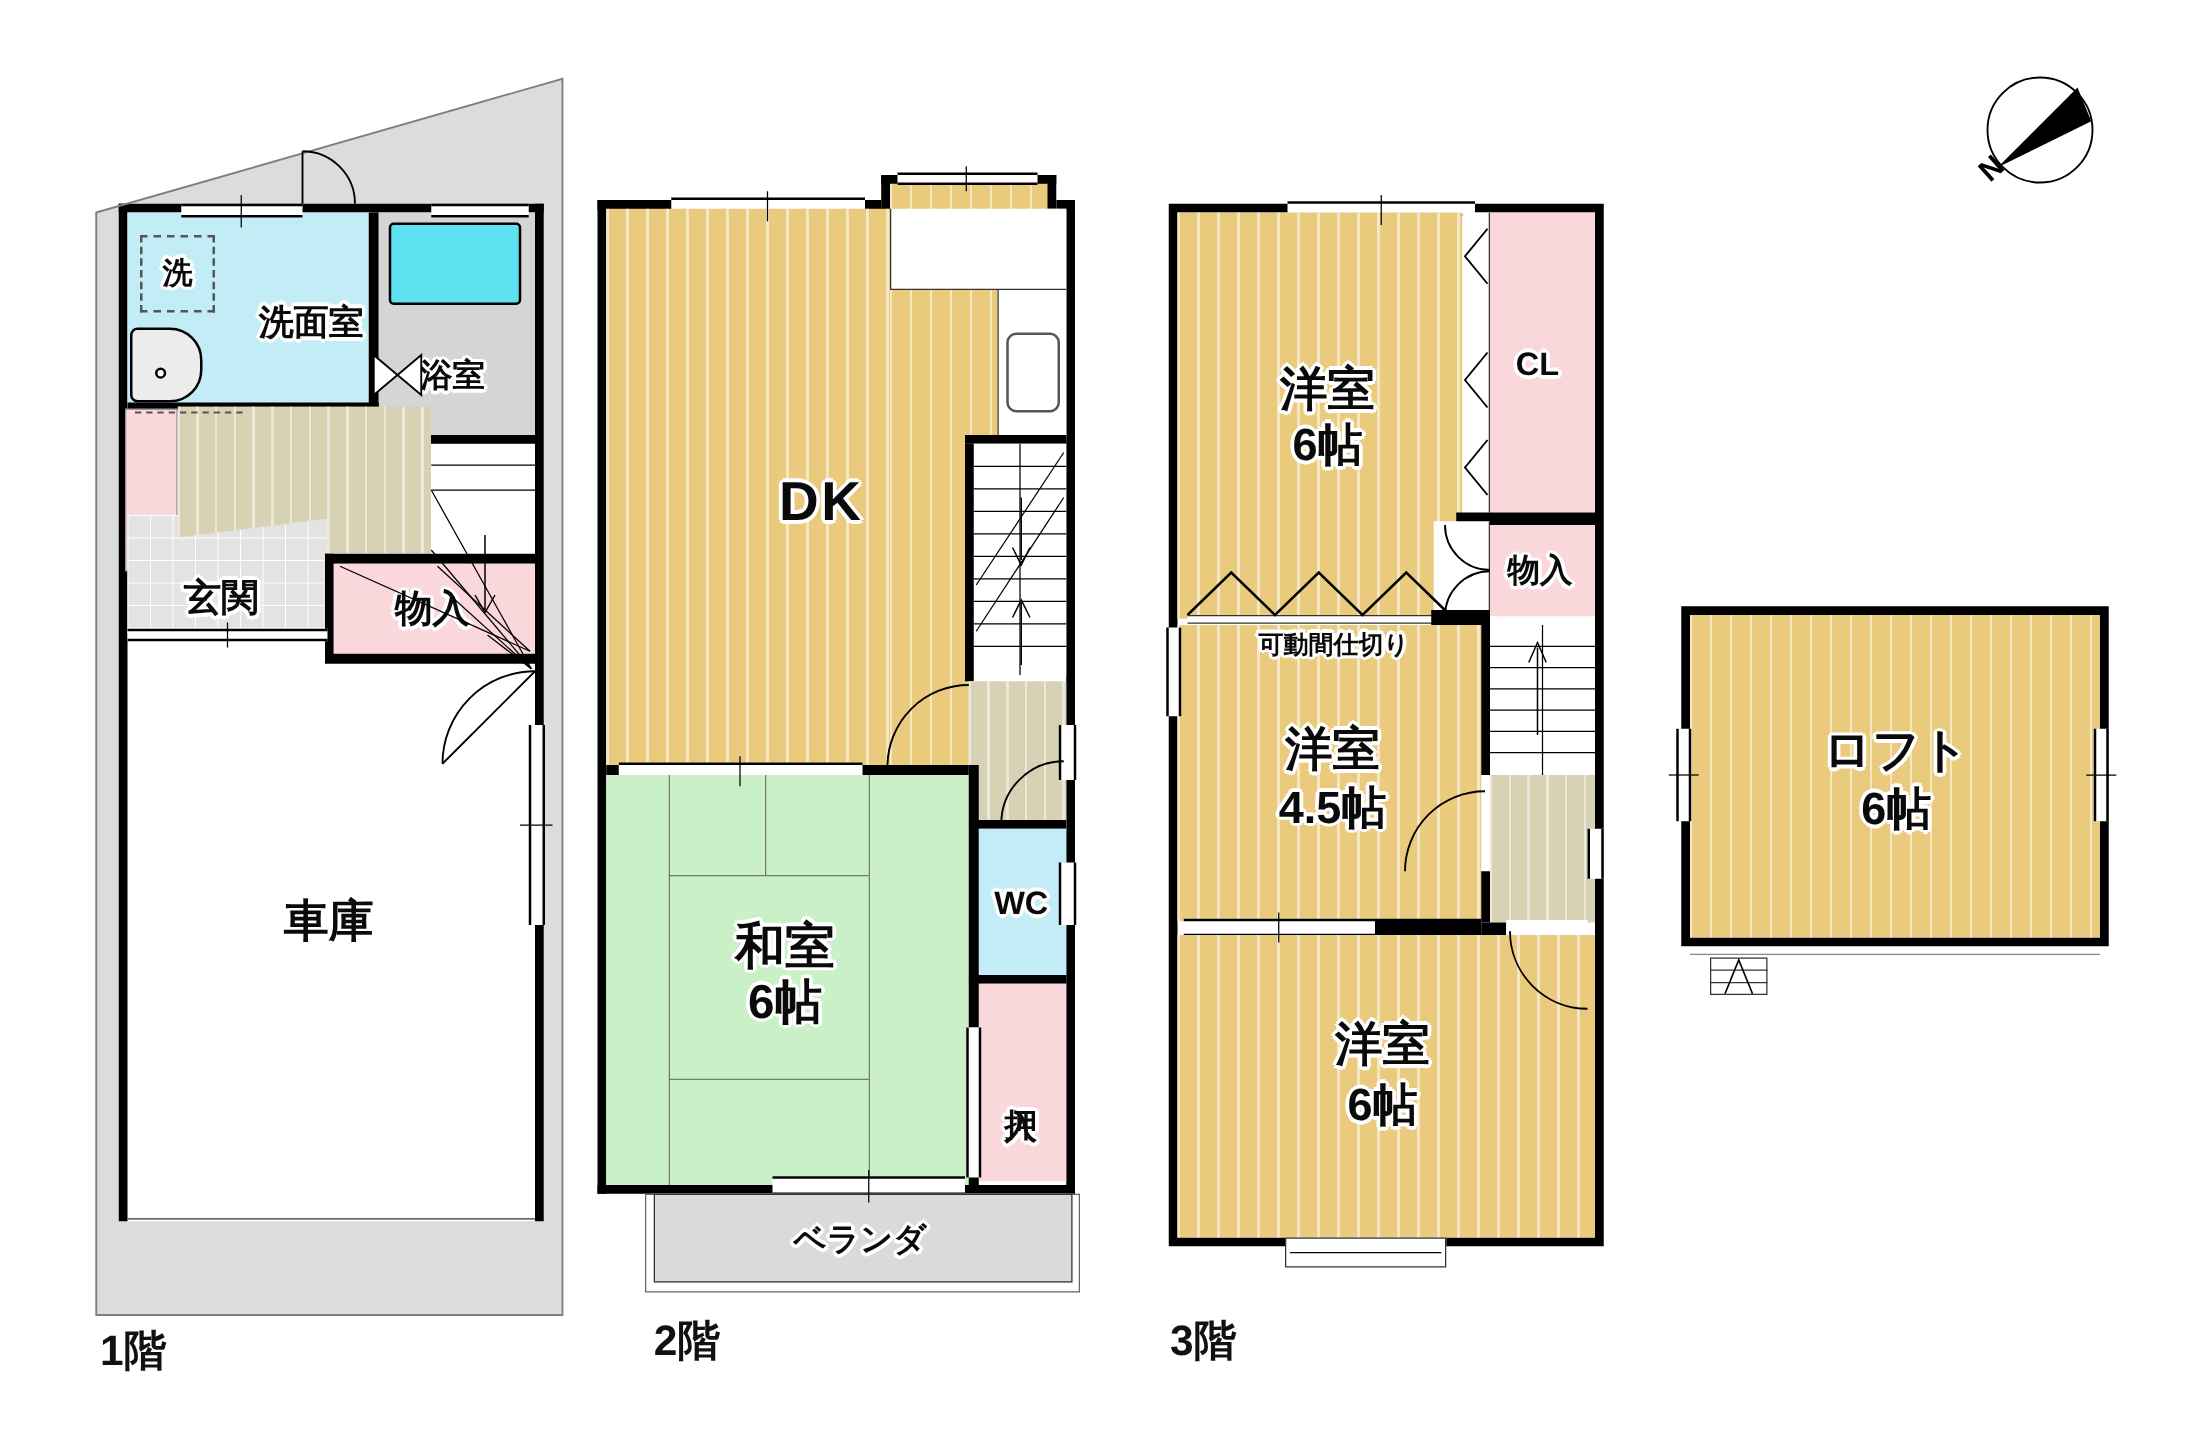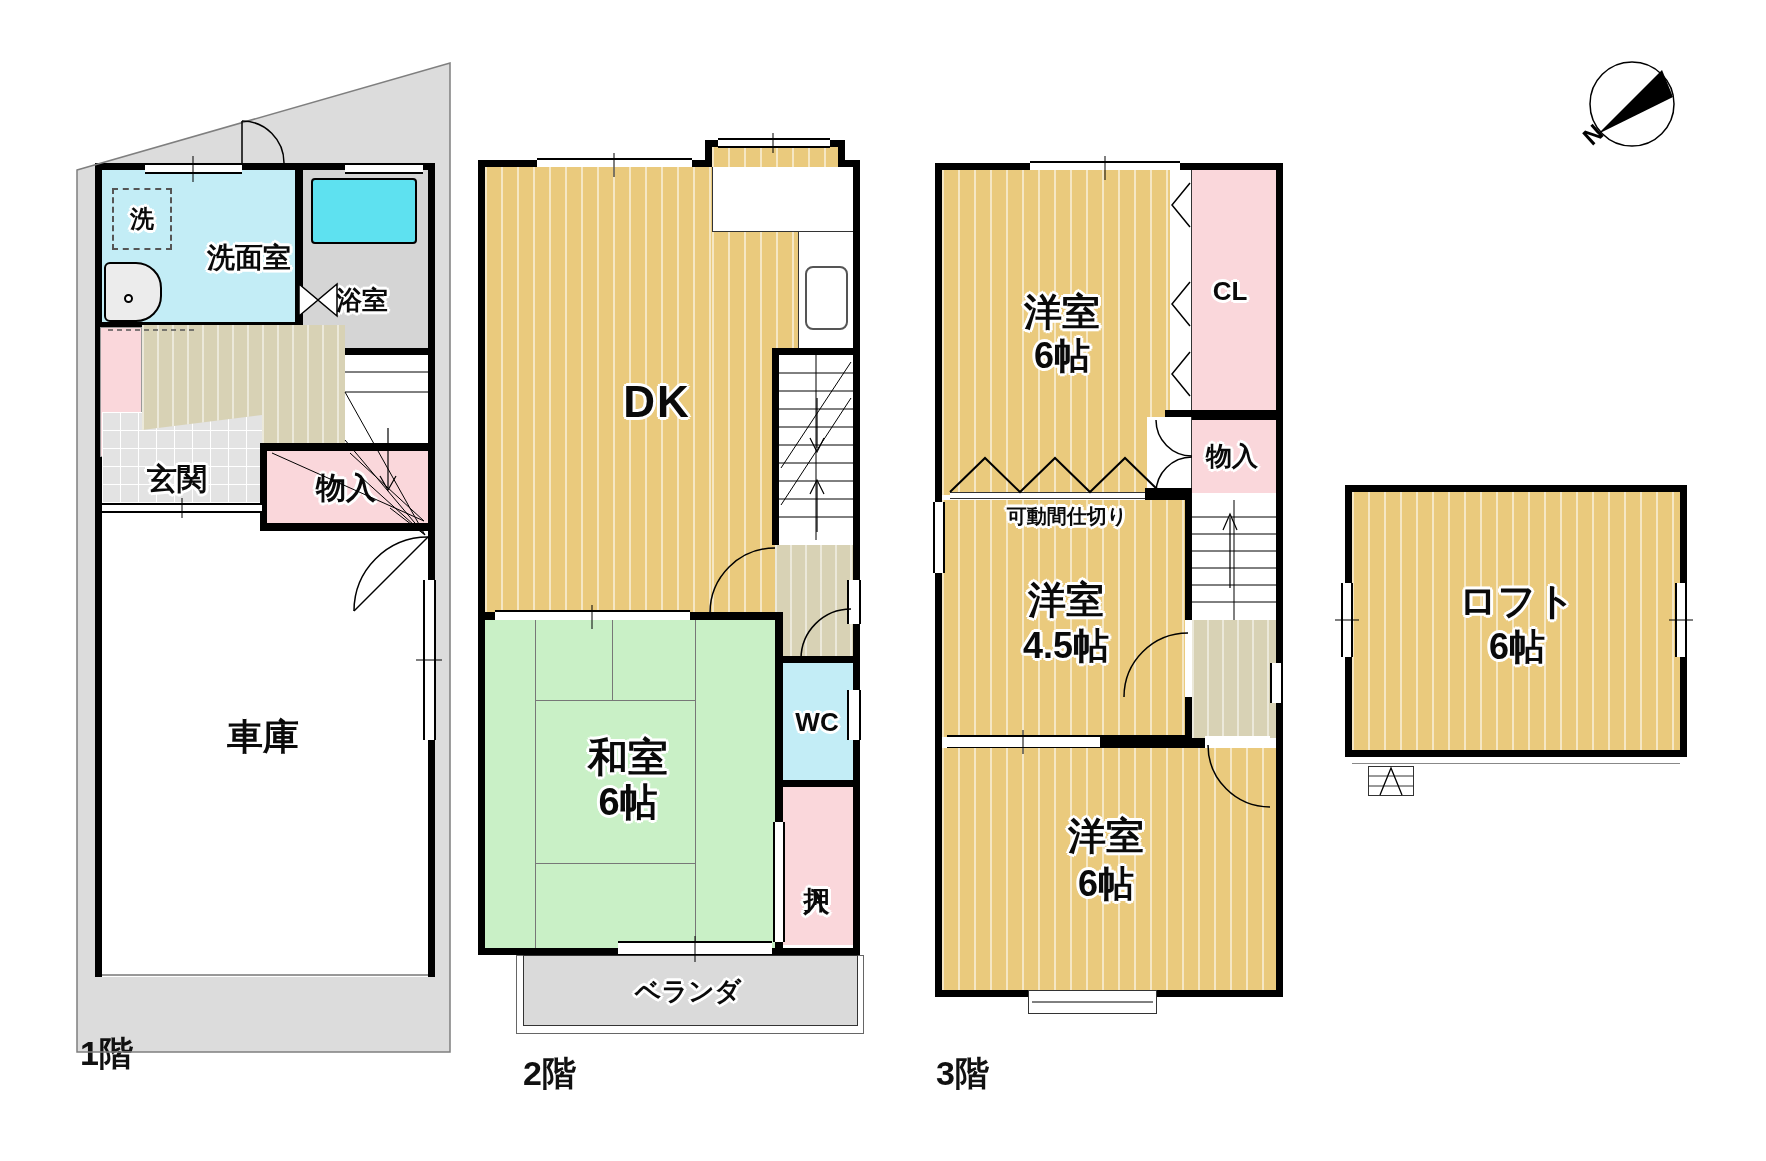--- a/index.html
+++ b/index.html
@@ -60,21 +60,21 @@
   <div class="winh" style="left:145px;top:163px;width:97px;height:11px;"></div>
   <div class="winh" style="left:345px;top:163px;width:78px;height:11px;"></div>
   <div class="winv" style="left:423px;top:580px;width:13px;height:160px;"></div>
 
   <span class="lb" style="left:142px;top:219px;font-size:24px;">洗</span>
   <span class="lb" style="left:233px;top:258px;font-size:28px;margin-left:16px;">洗面室</span>
   <span class="lb" style="left:362px;top:300px;font-size:26px;">浴室</span>
   <span class="lb" style="left:177px;top:479px;font-size:30px;">玄関</span>
   <span class="lb" style="left:346px;top:488px;font-size:30px;">物入</span>
   <span class="lb" style="left:263px;top:737px;font-size:36px;">車庫</span>
-  <span class="ftag" style="left:80px;top:1036px;">1階</span>
+  <span class="ftag" style="left:80px;top:1064px;">1階</span>
 
   <div class="abs" style="left:478px;top:160px;width:382px;height:795px;background:#fff;box-sizing:border-box;
               border:7px solid #000;border-top:none;"></div>
   <div class="wl" style="left:478px;top:160px;width:227px;height:8px;"></div>
   <div class="wl" style="left:845px;top:160px;width:15px;height:8px;"></div>
 
   <div class="abs wood" style="left:705px;top:140px;width:140px;height:32px;box-sizing:border-box;border:7px solid #000;border-bottom:none;"></div>
   <div class="winh" style="left:718px;top:138px;width:112px;height:10px;"></div>
   <div class="winh" style="left:537px;top:158px;width:155px;height:12px;"></div>
 

